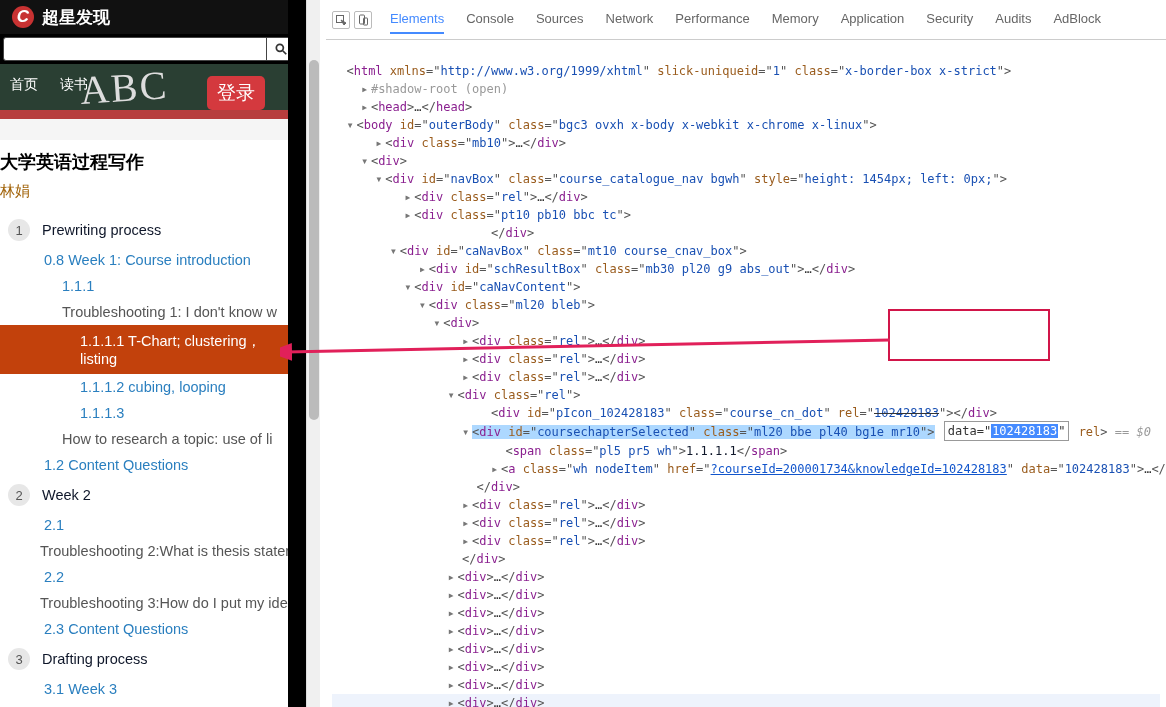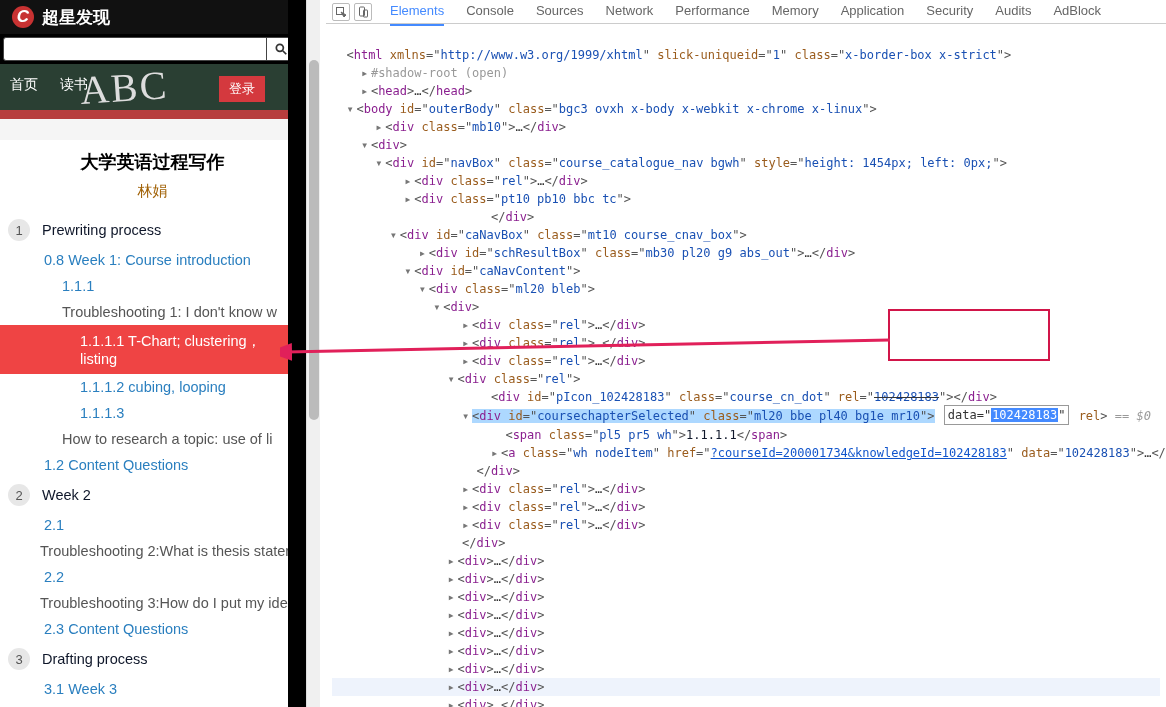--- a/index.html
+++ b/index.html
@@ -50,48 +50,48 @@
     height: 76px;
     background: linear-gradient(#2a3f33 0%, #2a3f33 60%, #b73d3d 60%, #b73d3d 72%, #f5f5f5 72%);
     position: relative;
     color: #fff;
   }
   .banner .nav-links { position:absolute; left:10px; top:12px; font-size:14px; }
   .banner .nav-links span { margin-right: 18px; }
   .banner .login-btn {
     position:absolute; right:40px; top:12px;
     background:#d4393e; color:#fff; border:none;
-    padding:4px 10px; font-size:13px; border-radius:0;
+    padding:4px 10px; font-size:19px; border-radius:5px;
   }
   .banner .abc {
     position:absolute; left:80px; top:0px;
     font-family: "Comic Sans MS", cursive;
     font-size:40px; color:#ddd; transform: rotate(-4deg);
     letter-spacing:2px;
   }
-  .course-title { text-align:center; padding:10px 0 2px;font-family:Liberation Serif, serif; }
+  .course-title { text-align:left; padding:10px 0 2px;font-family:Liberation Serif, serif; }
   .course-title h2 { font-size:18px; }
   .course-title .author { color:#a16207; font-size:15px; margin-top:8px; }
   .nav-tree { padding-top: 10px; font-size: 14.5px; color:#444; }
   .nav-heading {
     display:flex; align-items:center; padding:6px 10px 6px 8px;
   }
   .nav-heading .num-circle {
     width:22px; height:22px; border-radius:50%;
     background:#e7e7e7; color:#555; display:inline-flex;
     align-items:center; justify-content:center;
     font-size:13px; margin-right:12px;
   }
   .nav-heading .head-text { color:#0f172a; }
   .nav-item { padding: 5px 10px 5px 44px; color:#2a7fbf; cursor:pointer; }
   .nav-item.sub { padding-left: 62px; }
   .nav-item.subsub { padding-left: 80px; }
   .nav-item.gray { color:#555; }
   .nav-item.selected {
-    background:#ef4444; color:#fff;
+    background:#c2410c; color:#fff;
     padding-top:7px; padding-bottom:7px;
   }
   .collapse-handle {
     position:absolute; right:-1px; top:278px;
     width:14px; height:30px; background:#bbb;
     border-radius:3px 0 0 3px;
     display:flex; align-items:center; justify-content:center;
     color:#333; font-size:11px;
   }
 
@@ -108,21 +108,21 @@
     border:2px solid #d11549; z-index:25;
   }
 
   
   .devtools {
     position:absolute; left:326px; top:0; right:0; bottom:0;
     background:#fff; font-family: Menlo, Consolas, monospace;
     font-size:12px; overflow:hidden;
   }
   .dt-toolbar {
-    height:24px; border-bottom:1px solid #ccc;
+    height:40px; border-bottom:1px solid #ccc;
     display:flex; align-items:center; padding:0 6px; gap:4px;
     color:#555;
     font-family: "Segoe UI", Arial, sans-serif;
     font-size:13px;
   }
   .dt-tool-icon {
     width:18px; height:18px; border:1px solid #bbb; border-radius:2px;
     display:inline-flex; align-items:center; justify-content:center;
     font-size:10px; color:#666;
   }

